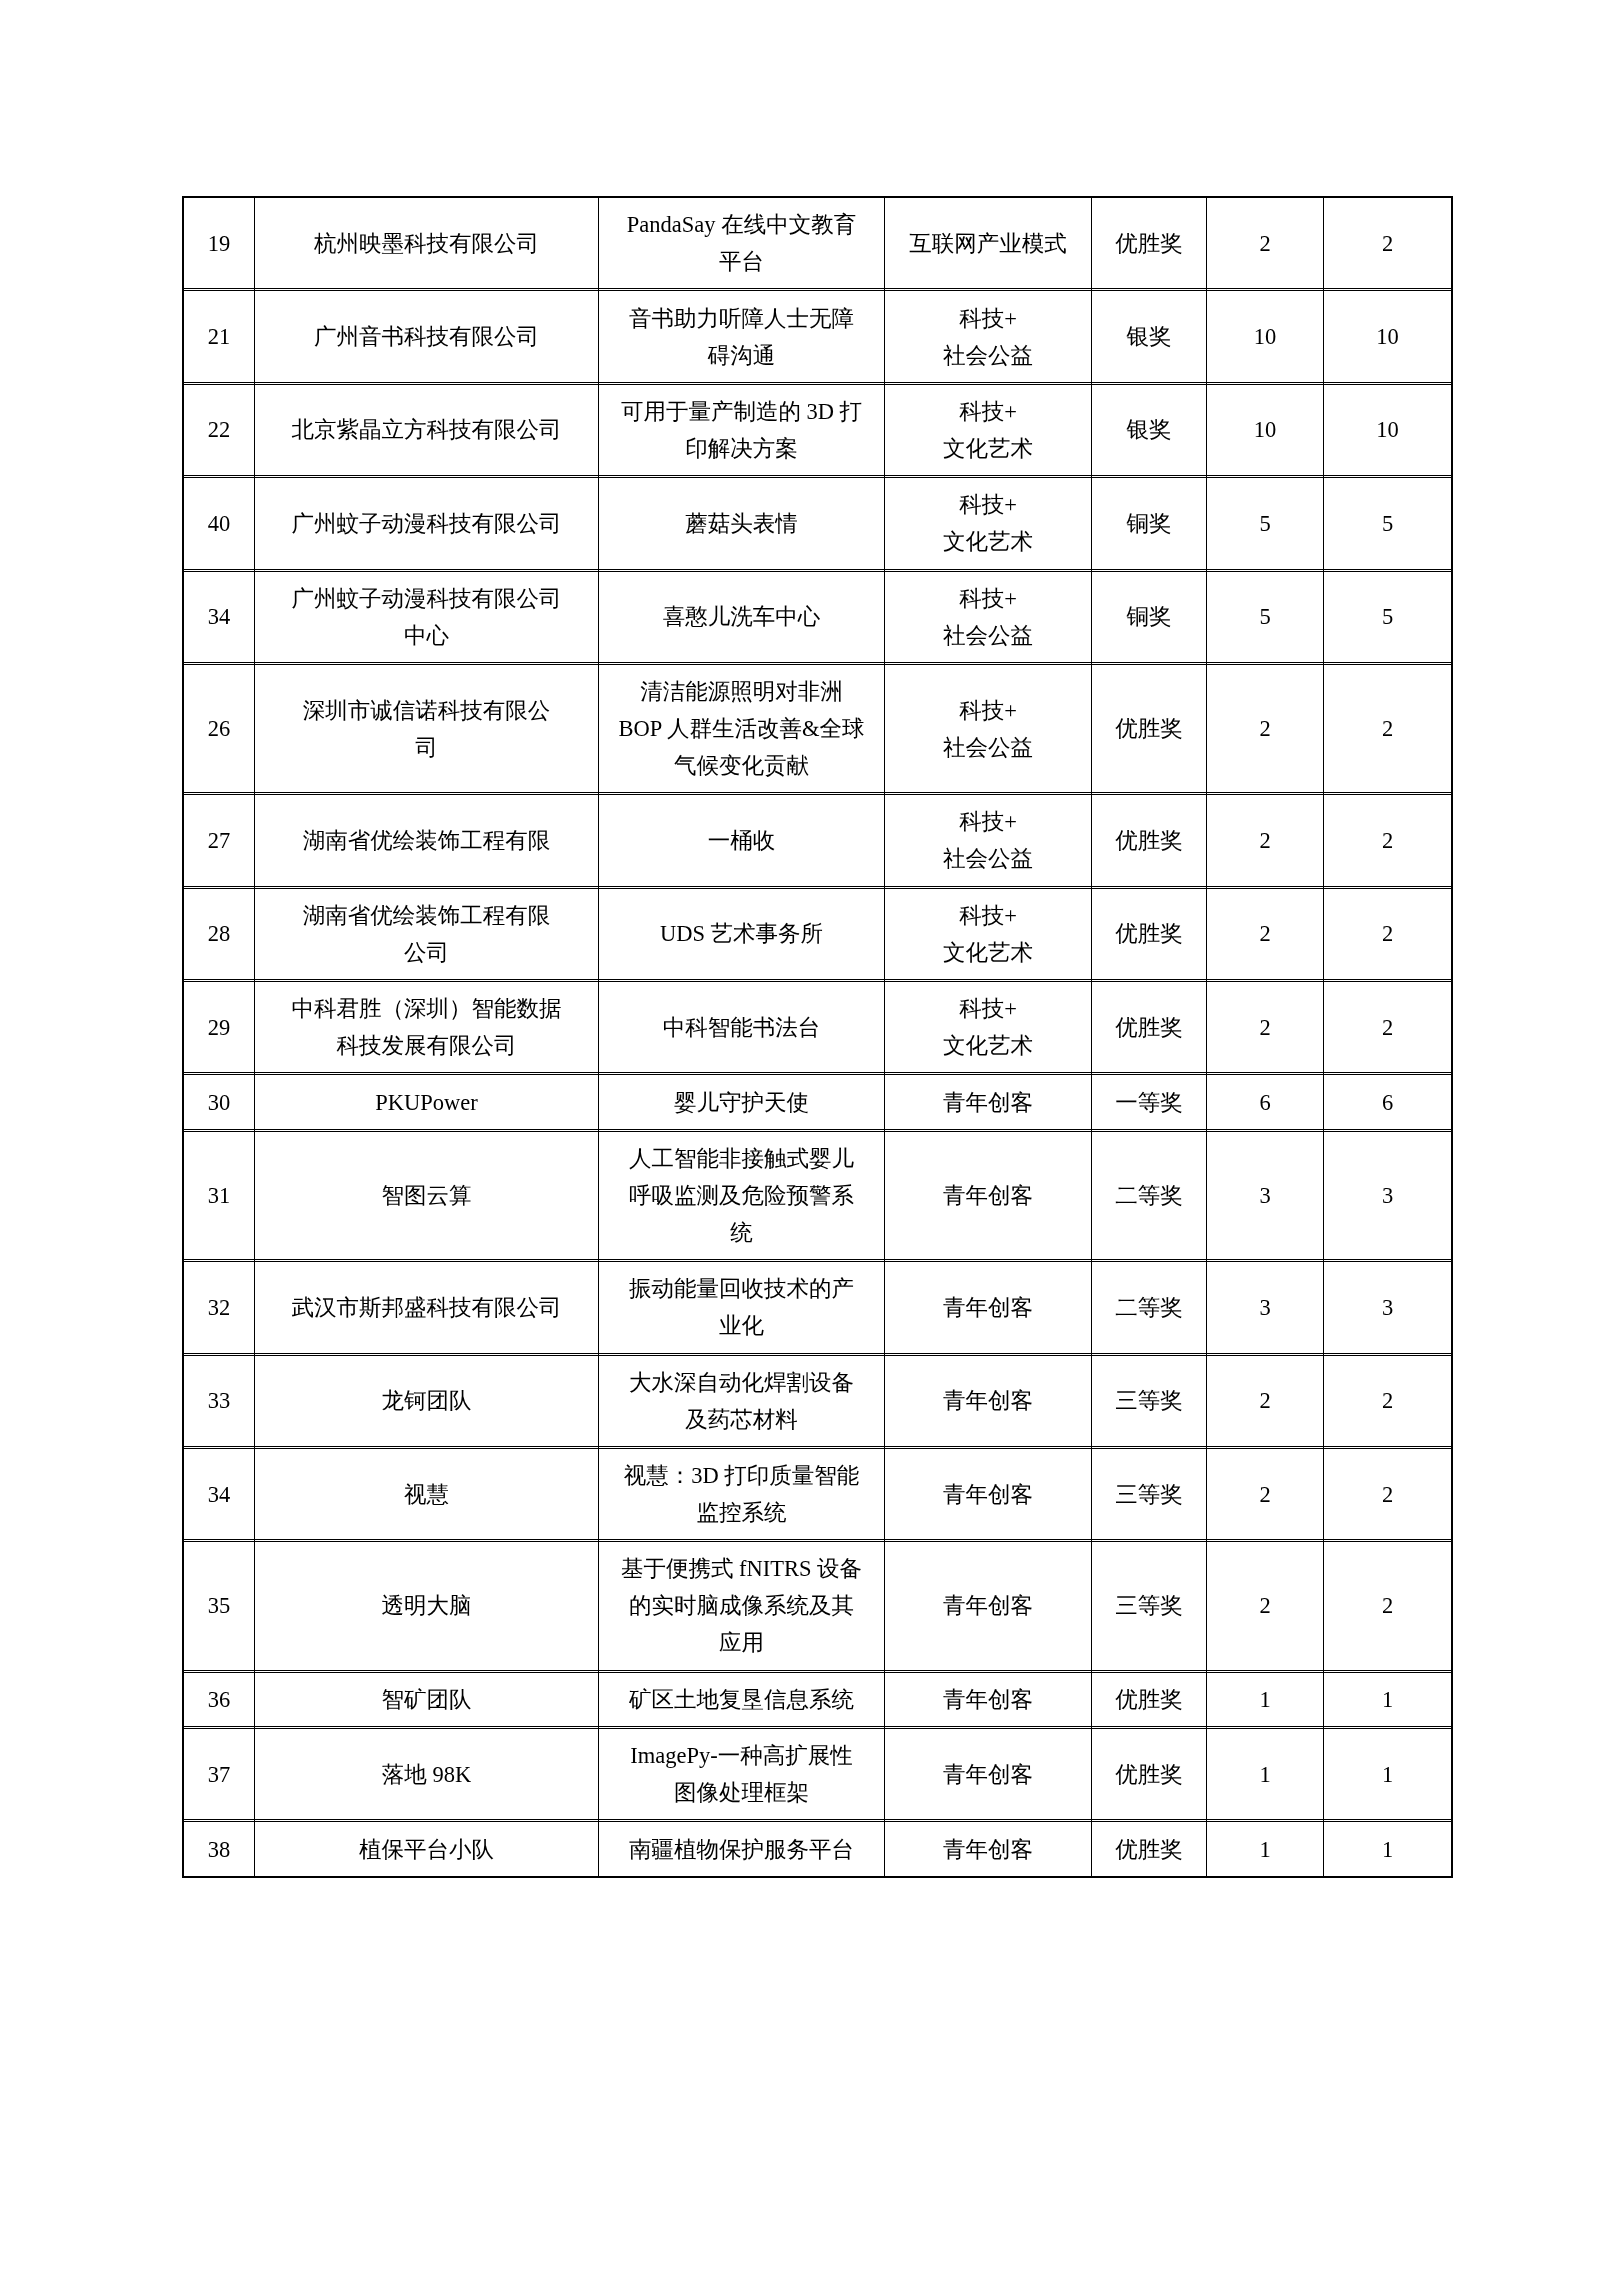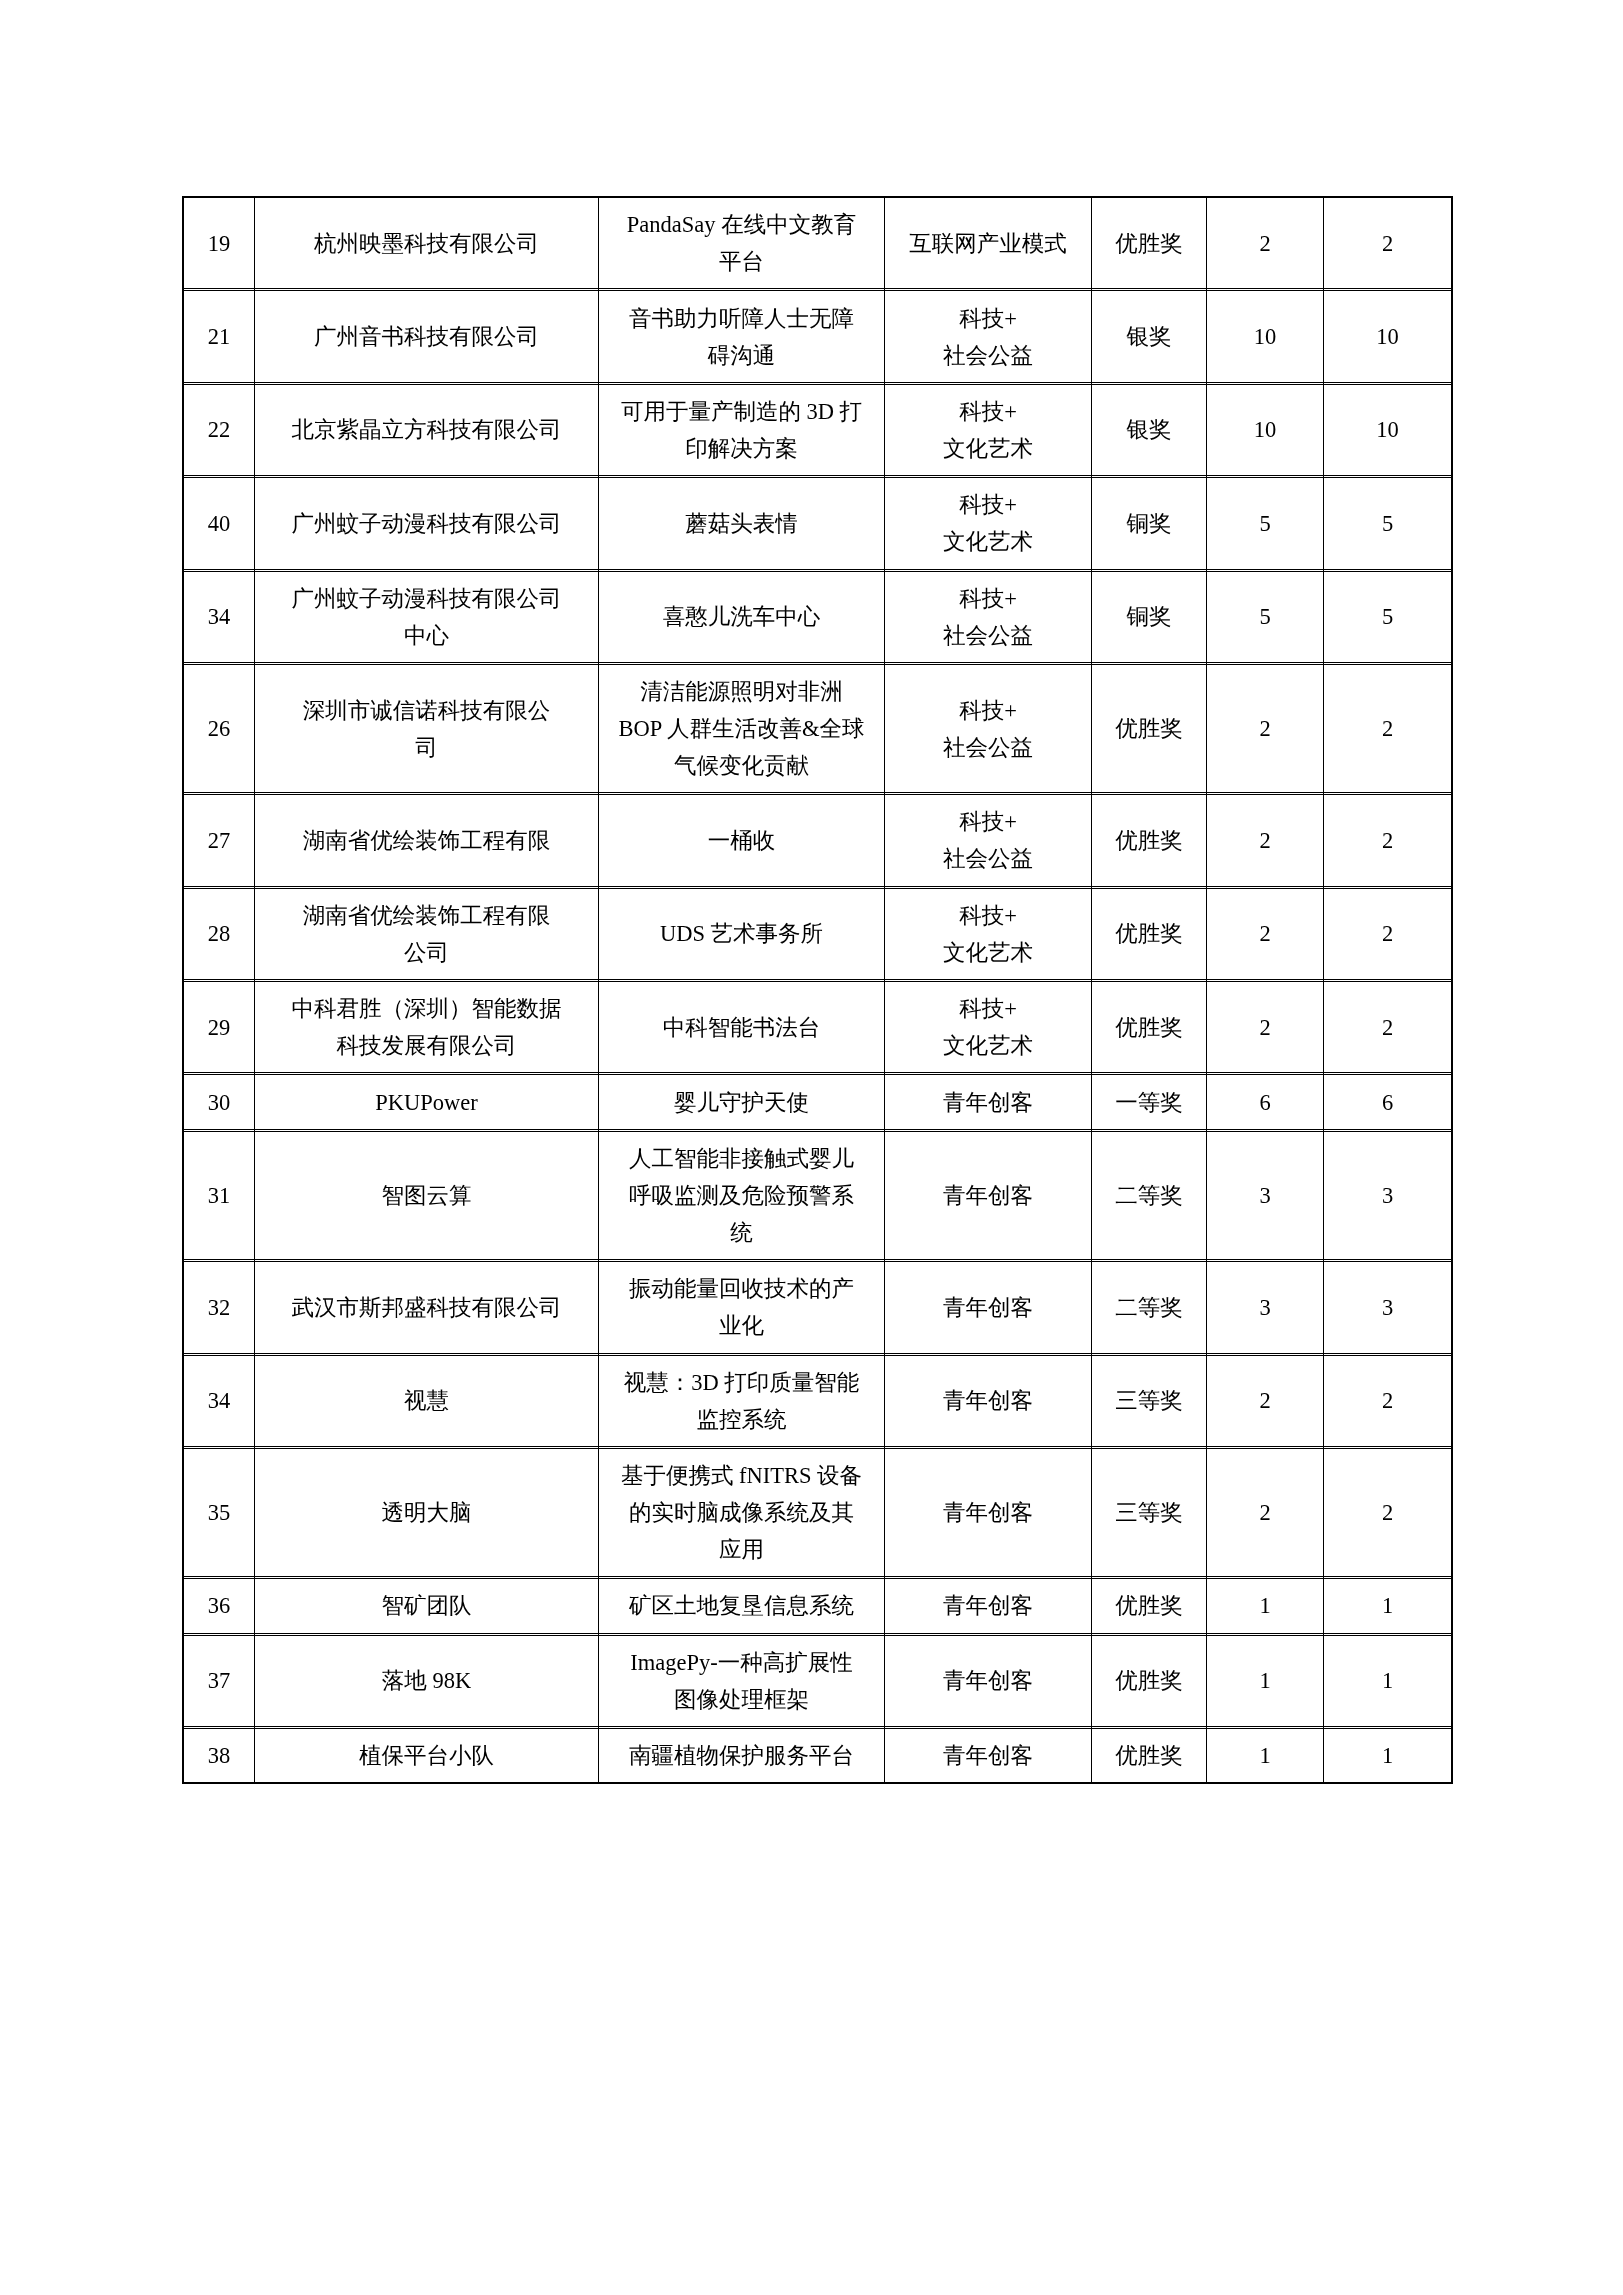--- a/index.html
+++ b/index.html
@@ -188,20 +188,30 @@
           <td>32</td>
           <td>武汉市斯邦盛科技有限公司</td>
           <td>振动能量回收技术的产
 业化</td>
           <td>青年创客</td>
           <td>二等奖</td>
           <td>3</td>
           <td>3</td>
         </tr>
         <tr>
+          <td>33</td>
+          <td>龙钶团队</td>
+          <td>大水深自动化焊割设备
+及药芯材料</td>
+          <td>青年创客</td>
+          <td>三等奖</td>
+          <td>2</td>
+          <td>2</td>
+        </tr>
+        <tr>
           <td>34</td>
           <td>视慧</td>
           <td>视慧：3D 打印质量智能
 监控系统</td>
           <td>青年创客</td>
           <td>三等奖</td>
           <td>2</td>
           <td>2</td>
         </tr>
         <tr>

